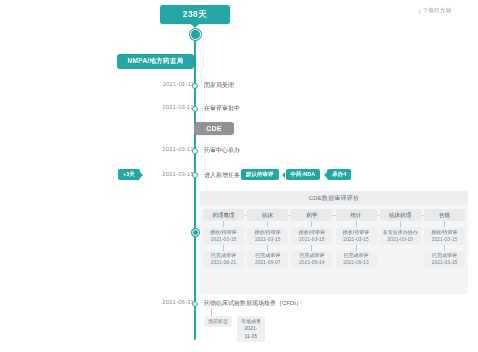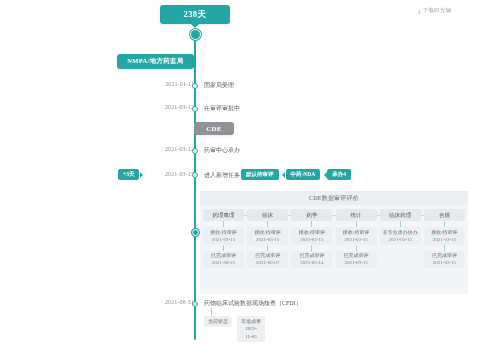--- a/index.html
+++ b/index.html
@@ -5,21 +5,21 @@
   html,body{margin:0;padding:0;}
   body{
     width:478px;height:352px;
     background:#ffffff;
     font-family:"Liberation Sans","DejaVu Sans",sans-serif;
     font-size:6px;
     color:#555a5e;
     overflow:hidden;
     position:relative;
   }
-  #root{position:relative;width:478px;height:292px;font-family:Liberation Serif, serif;}
+  #root{position:relative;width:478px;height:292px;}
 
   
   .dl-link{
     position:absolute;top:7px;left:418px;
     display:flex;align-items:center;gap:2px;
     font-size:5.5px;color:#9aa3aa;
     letter-spacing:.2px;
     cursor:pointer;
   }
   .dl-icon{font-size:6px;line-height:1;color:#9aa3aa;}

